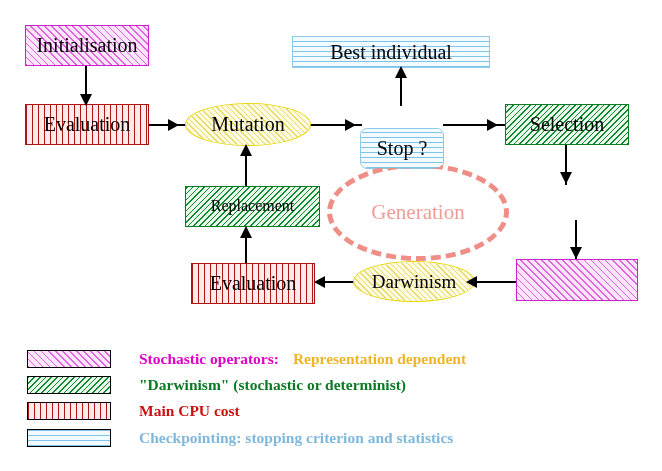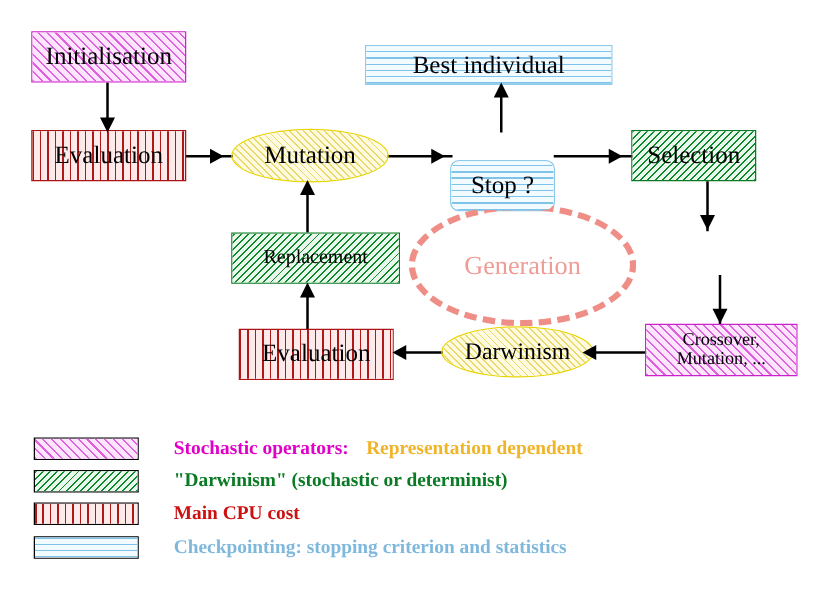--- a/index.html
+++ b/index.html
@@ -119,30 +119,28 @@
   <div class="node rect bd-blue" style="left:292px;top:36px;width:198px;height:32px;font-size:20px;">
     <div class="fill h-blue"></div>
     <span class="lbl">Best individual</span>
   </div>
 
   <div class="node rect rounded bd-blue" style="left:360px;top:104px;width:84px;height:41px;font-size:20px;">
     <div class="fill h-blue"></div>
     <span class="lbl">Stop ?</span>
   </div>
 
-  <div class="node rect bd-green" style="left:505px;top:104px;width:100px;height:41px;font-size:20px;">
+  <div class="node rect bd-green" style="left:505px;top:104px;width:124px;height:41px;font-size:20px;">
     <div class="fill h-green"></div>
     <span class="lbl">Selection</span>
   </div>
 
 
   <div class="node rect bd-magenta" style="left:516px;top:259px;width:122px;height:42px;font-size:14.5px;">
     <div class="fill h-magenta"></div>
-    <span class="lbl">Crossover,
-Mutation, ...</span>
   </div>
 
   <div class="node ellipse" style="left:353px;top:261px;width:122px;height:41px;font-size:19px;">
     <div class="fill h-yellow"></div>
     <span class="lbl">Darwinism</span>
   </div>
 
   <div class="node rect bd-red" style="left:191px;top:263px;width:124px;height:41px;font-size:20px;">
     <div class="fill h-red"></div>
     <span class="lbl">Evaluation</span>

